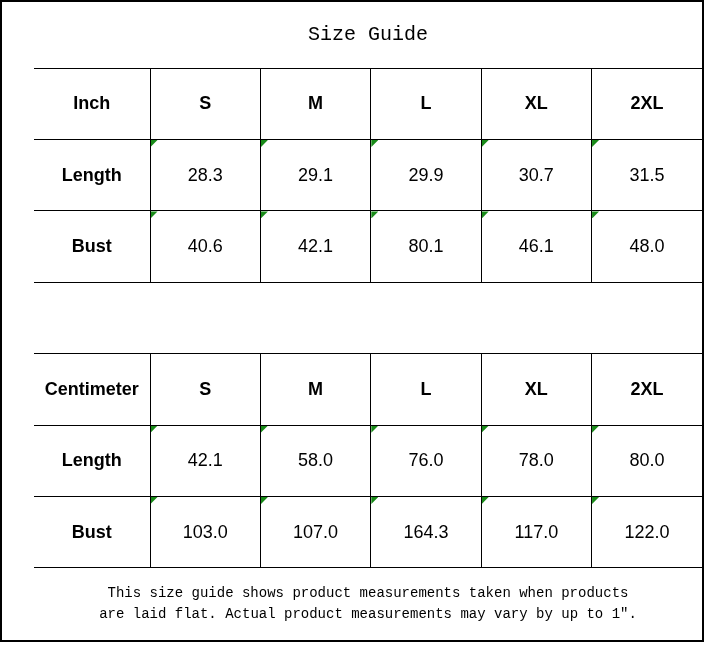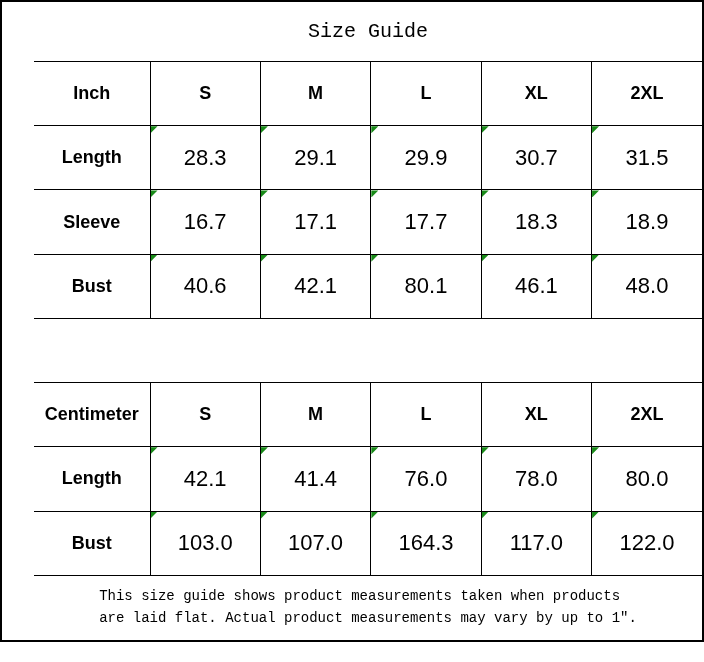--- a/index.html
+++ b/index.html
@@ -41,40 +41,40 @@
   tr.hdr-row th, tr.data-row th, tr.data-row td, tr.spacer-row td {
     height: 60px;
   }
   th.unit-cell, th.size-cell, th.row-label-cell {
     font-size: 18px;
     font-weight: bold;
     text-align: center;
   }
   td.val-cell {
     position: relative;
-    font-size: 22px;
+    font-size: 18px;
     font-weight: normal;
   }
   .tri {
     position: absolute;
     top: 0;
     left: 0;
     width: 7px;
     height: 7px;
     background: var(--marker-color, #188a18);
     clip-path: polygon(0 0, 100% 0, 0 100%);
   }
   tr.footer-row td {
     height: 61px;
     font-family: "Liberation Mono", "DejaVu Sans Mono", monospace;
     font-size: 14px;
   }
   .footer-inner {
     display: inline-block;
-    text-align: left;
+    text-align: center;
     line-height: 1.55;
   }
 </style>
 </head>
 <body>
 
 <div class="sheet">
   <table class="size-grid">
     <colgroup>
       <col class="label-col">
@@ -101,28 +101,20 @@
 
       <tr class="data-row">
         <th class="row-label-cell">Length</th>
         <td class="val-cell"><i class="tri"></i><span>28.3</span></td>
         <td class="val-cell"><i class="tri"></i><span>29.1</span></td>
         <td class="val-cell"><i class="tri"></i><span>29.9</span></td>
         <td class="val-cell"><i class="tri"></i><span>30.7</span></td>
         <td class="val-cell"><i class="tri"></i><span>31.5</span></td>
       </tr>
 
-      <tr class="data-row">
-        <th class="row-label-cell">Sleeve</th>
-        <td class="val-cell"><i class="tri"></i><span>16.7</span></td>
-        <td class="val-cell"><i class="tri"></i><span>17.1</span></td>
-        <td class="val-cell"><i class="tri"></i><span>17.7</span></td>
-        <td class="val-cell"><i class="tri"></i><span>18.3</span></td>
-        <td class="val-cell"><i class="tri"></i><span>18.9</span></td>
-      </tr>
 
       <tr class="data-row">
         <th class="row-label-cell">Bust</th>
         <td class="val-cell"><i class="tri"></i><span>40.6</span></td>
         <td class="val-cell"><i class="tri"></i><span>42.1</span></td>
         <td class="val-cell"><i class="tri"></i><span>80.1</span></td>
         <td class="val-cell"><i class="tri"></i><span>46.1</span></td>
         <td class="val-cell"><i class="tri"></i><span>48.0</span></td>
       </tr>
 
@@ -135,21 +127,21 @@
         <th class="size-cell">S</th>
         <th class="size-cell">M</th>
         <th class="size-cell">L</th>
         <th class="size-cell">XL</th>
         <th class="size-cell">2XL</th>
       </tr>
 
       <tr class="data-row">
         <th class="row-label-cell">Length</th>
         <td class="val-cell"><i class="tri"></i><span>42.1</span></td>
-        <td class="val-cell"><i class="tri"></i><span>41.4</span></td>
+        <td class="val-cell"><i class="tri"></i><span>58.0</span></td>
         <td class="val-cell"><i class="tri"></i><span>76.0</span></td>
         <td class="val-cell"><i class="tri"></i><span>78.0</span></td>
         <td class="val-cell"><i class="tri"></i><span>80.0</span></td>
       </tr>
 
 
       <tr class="data-row">
         <th class="row-label-cell">Bust</th>
         <td class="val-cell"><i class="tri"></i><span>103.0</span></td>
         <td class="val-cell"><i class="tri"></i><span>107.0</span></td>

